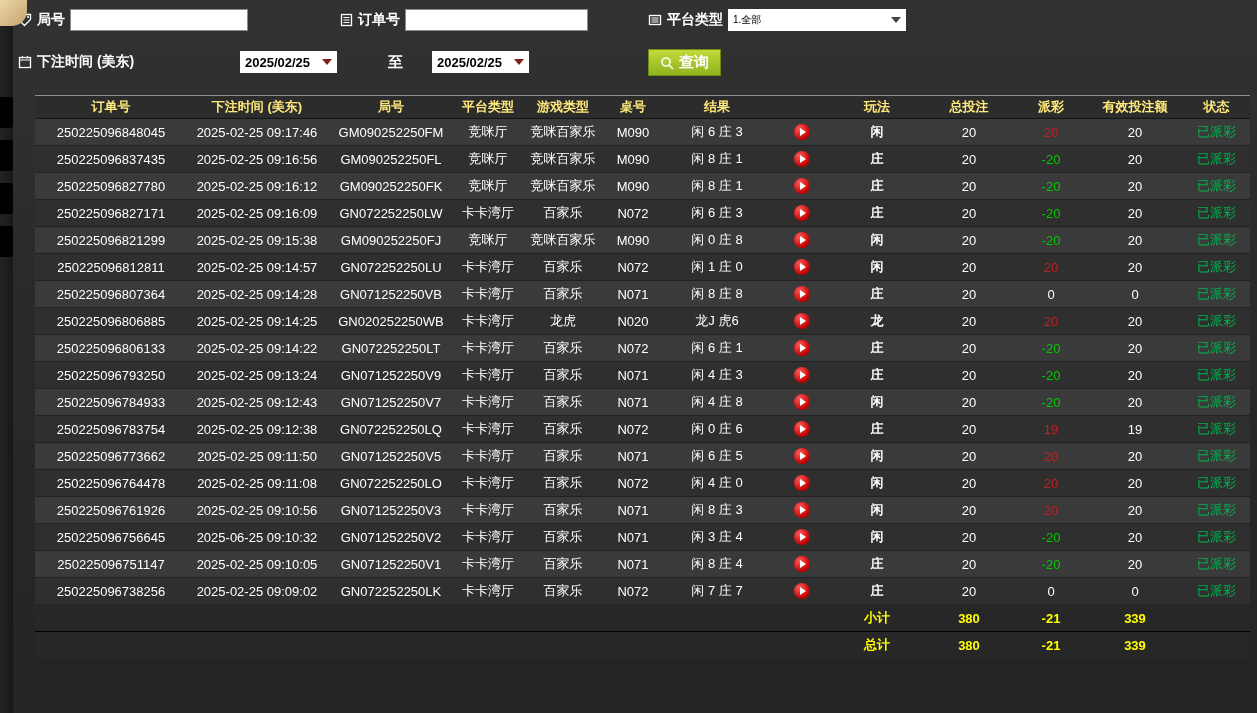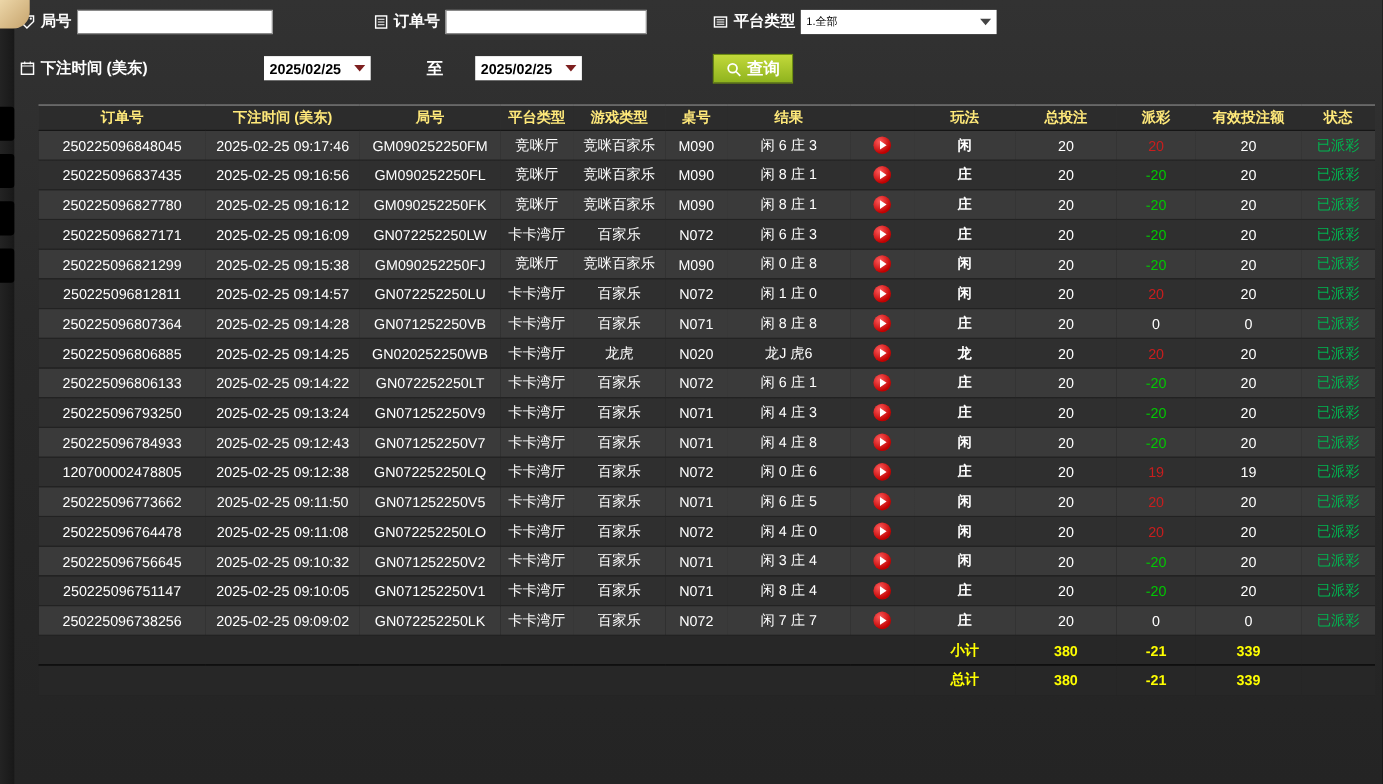--- a/index.html
+++ b/index.html
@@ -401,21 +401,21 @@
             <td><span class="playbtn">
                 <span class="tri"></span>
               </span></td>
             <td class="playm">闲</td>
             <td>20</td>
             <td class="neg">-20</td>
             <td>20</td>
             <td class="status">已派彩</td>
           </tr>
           <tr>
-            <td>120700002478805</td>
+            <td>250225096783754</td>
             <td>2025-02-25 09:12:38</td>
             <td>GN072252250LQ</td>
             <td>卡卡湾厅</td>
             <td>百家乐</td>
             <td>N072</td>
             <td>闲 0 庄 6</td>
             <td><span class="playbtn">
                 <span class="tri"></span>
               </span></td>
             <td class="playm">庄</td>
@@ -452,22 +452,39 @@
             <td><span class="playbtn">
                 <span class="tri"></span>
               </span></td>
             <td class="playm">闲</td>
             <td>20</td>
             <td class="pos">20</td>
             <td>20</td>
             <td class="status">已派彩</td>
           </tr>
           <tr>
+            <td>250225096761926</td>
+            <td>2025-02-25 09:10:56</td>
+            <td>GN071252250V3</td>
+            <td>卡卡湾厅</td>
+            <td>百家乐</td>
+            <td>N071</td>
+            <td>闲 8 庄 3</td>
+            <td><span class="playbtn">
+                <span class="tri"></span>
+              </span></td>
+            <td class="playm">闲</td>
+            <td>20</td>
+            <td class="pos">20</td>
+            <td>20</td>
+            <td class="status">已派彩</td>
+          </tr>
+          <tr>
             <td>250225096756645</td>
-            <td>2025-02-25 09:10:32</td>
+            <td>2025-06-25 09:10:32</td>
             <td>GN071252250V2</td>
             <td>卡卡湾厅</td>
             <td>百家乐</td>
             <td>N071</td>
             <td>闲 3 庄 4</td>
             <td><span class="playbtn">
                 <span class="tri"></span>
               </span></td>
             <td class="playm">闲</td>
             <td>20</td>

